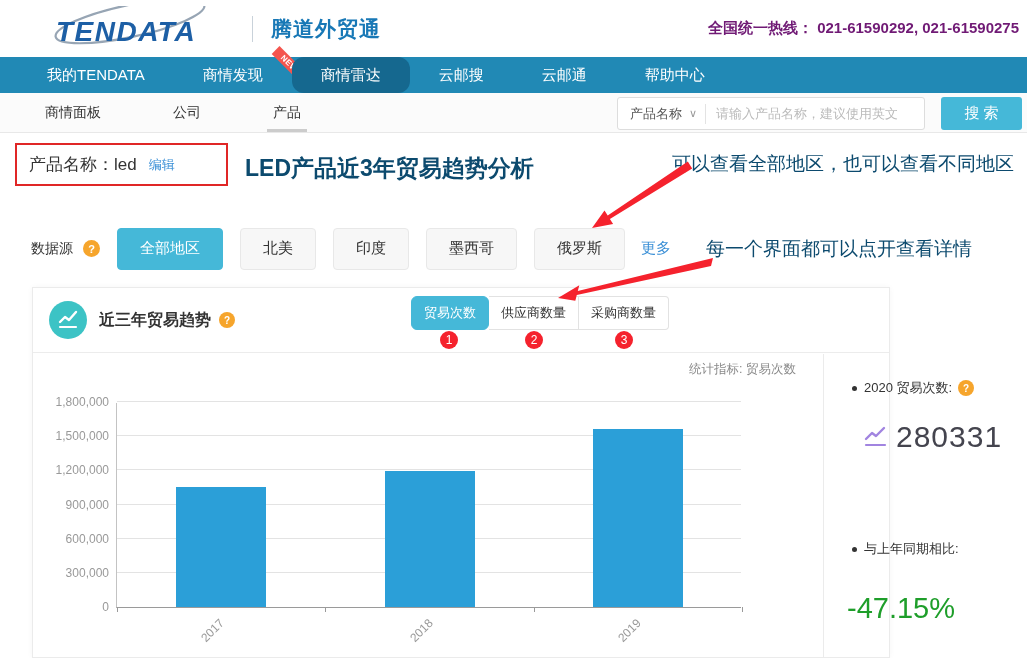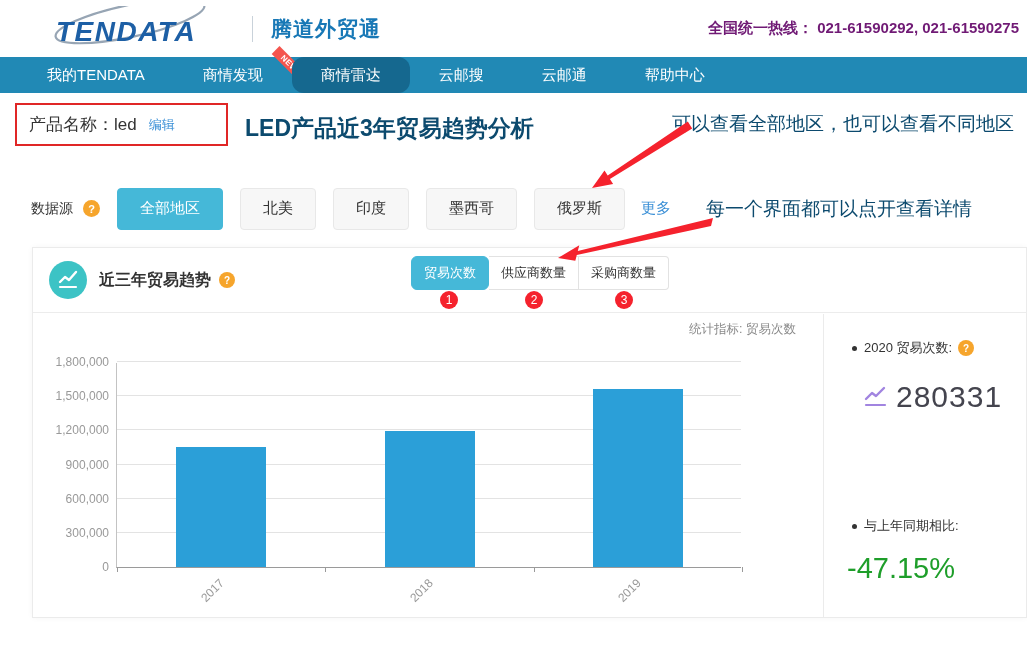--- a/index.html
+++ b/index.html
@@ -47,21 +47,21 @@
   .anno-note2 { left:706px; top:103px; font-size:19px; }
 
   .region-row { position:absolute; left:31px; top:94px; height:43px; display:flex; align-items:center; }
   .region-label { font-size:14px; color:#333; margin-right:10px; }
   .help-icon { width:17px; height:17px; border-radius:50%; background:#f6a52c; color:#fff; font-size:11px; font-weight:700; display:inline-flex; align-items:center; justify-content:center; cursor:pointer; flex:none; }
   .region-btn { height:42px; padding:0 22px; margin-left:17px; background:#f7f7f7; border:1px solid #e8e8e8; border-radius:4px; font-size:15px; color:#333; cursor:pointer; font-family:"Liberation Sans",sans-serif; white-space:nowrap; }
   .region-btn.active { background:#45b8d8; border-color:#45b8d8; color:#fff; }
   .more-link { font-size:15px; color:#3a8fd6; margin-left:16px; cursor:pointer; }
 
   
-  .card { position:absolute; left:32px; top:154px; width:995px; height:371px; background:#fff; border:1px solid #ebebeb; box-shadow:0 0 6px rgba(0,0,0,.04); }
+  .card { position:absolute; left:32px; top:154px; width:858px; height:371px; background:#fff; border:1px solid #ebebeb; box-shadow:0 0 6px rgba(0,0,0,.04); }
   .card-header { position:relative; height:65px; border-bottom:1px solid #ececec; display:flex; align-items:center; padding-left:16px; }
   .card-icon { width:38px; height:38px; border-radius:50%; background:#3cc3c5; display:flex; align-items:center; justify-content:center; flex:none; }
   .card-title { font-size:16px; font-weight:700; color:#333; margin:0 8px 0 12px; }
   .chart-tabs { position:absolute; left:378px; top:8px; display:flex; }
   .chart-tab { height:34px; line-height:32px; padding:0 12px; font-size:13px; color:#333; background:#fff; border:1px solid #e2e2e2; border-left:none; cursor:pointer; white-space:nowrap; }
   .chart-tab:first-child { border-left:1px solid #e2e2e2; border-radius:4px 0 0 4px; }
   .chart-tab:last-child { border-radius:0 4px 4px 0; }
   .chart-tab.active { background:#45b8d8; border-color:#45b8d8; color:#fff; border-radius:6px; }
   .tab-badge { position:absolute; width:18px; height:18px; border-radius:50%; background:#f5222d; color:#fff; font-size:12px; display:flex; align-items:center; justify-content:center; top:43px; }
 
@@ -73,21 +73,21 @@
   .gridline { position:absolute; left:0; width:100%; height:1px; background:#e3e3e3; }
   .y-label { position:absolute; left:-82px; width:74px; text-align:right; font-size:12px; color:#999; }
   .bar { position:absolute; bottom:0; cursor:pointer; }
   .x-tick { position:absolute; top:100%; width:1px; height:5px; background:#9a9a9a; }
   .x-label { position:absolute; width:60px; text-align:right; font-size:12px; color:#999; transform:rotate(-45deg); transform-origin:100% 0; }
 
   .side-panel { position:relative; width:203px; height:100%; border-left:1px solid #ebebeb; }
   .stat-label { position:absolute; font-size:13px; color:#333; display:flex; align-items:center; white-space:nowrap; }
   .dot { width:5px; height:5px; border-radius:50%; background:#333; margin-right:7px; flex:none; }
   .stat1 { left:28px; top:25px; }
-  .stat2 { left:28px; top:203px; }
+  .stat2 { left:28px; top:186px; }
   .stat-value-row { position:absolute; left:40px; top:66px; display:flex; align-items:center; }
   .stat-value { font-size:30px; color:#44444e; margin-left:8px; letter-spacing:1px; }
   .compare-value { position:absolute; left:23px; top:238px; font-size:29px; color:#1e9e2a; }
 
   .arrows-overlay { position:absolute; left:0; top:0; width:1027px; height:525px; pointer-events:none; z-index:10; }
 </style>
 </head>
 <body>
 
 <div id="app">
@@ -117,20 +117,43 @@
         <span>云邮搜</span>
       </div>
     <div class="nav-item">
         <span>云邮通</span>
       </div>
     <div class="nav-item">
         <span>帮助中心</span>
       </div>
   </div>
 
+  <div class="sub-nav">
+    <div class="subnav-item">
+        <span>商情面板</span>
+      </div>
+    <div class="subnav-item">
+        <span>公司</span>
+      </div>
+    <div class="subnav-item active">
+      <span>产品</span>
+      <span class="subnav-indicator"></span>
+    </div>
+    <div class="search-group">
+      <div class="search-box">
+        <div class="search-select">
+          <span>产品名称</span>
+          <span class="chevron">∨</span>
+        </div>
+        <div class="search-sep"></div>
+        <input class="search-input" placeholder="请输入产品名称，建议使用英文" style="">
+      </div>
+      <button class="search-btn">搜 索</button>
+    </div>
+  </div>
 
   <div class="content">
 
     <div class="product-box">
       <span class="product-label">产品名称：</span>
       <span class="product-value">led</span>
       <span class="edit-link">编辑</span>
     </div>
 
     <div class="anno anno-headline">LED产品近3年贸易趋势分析</div>

